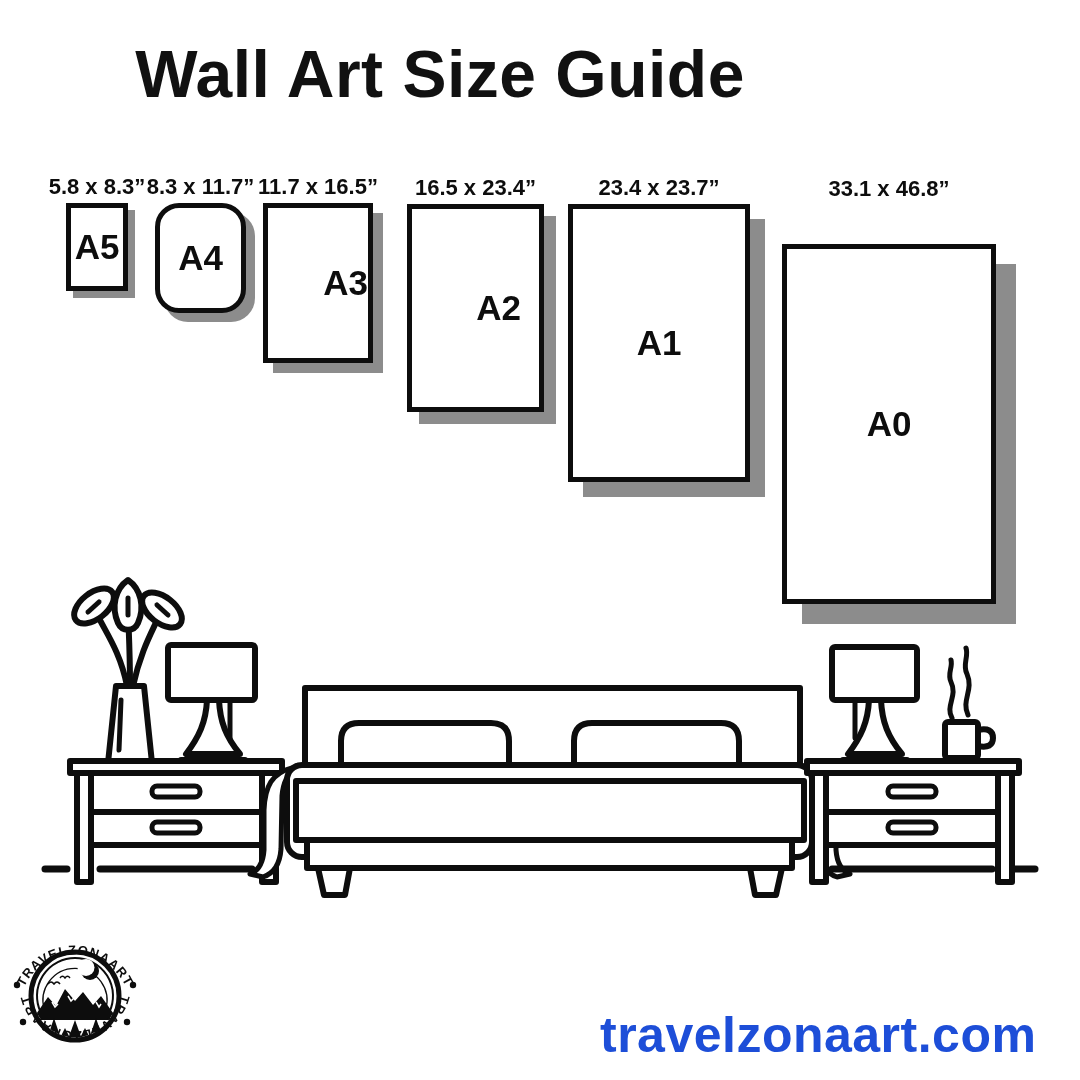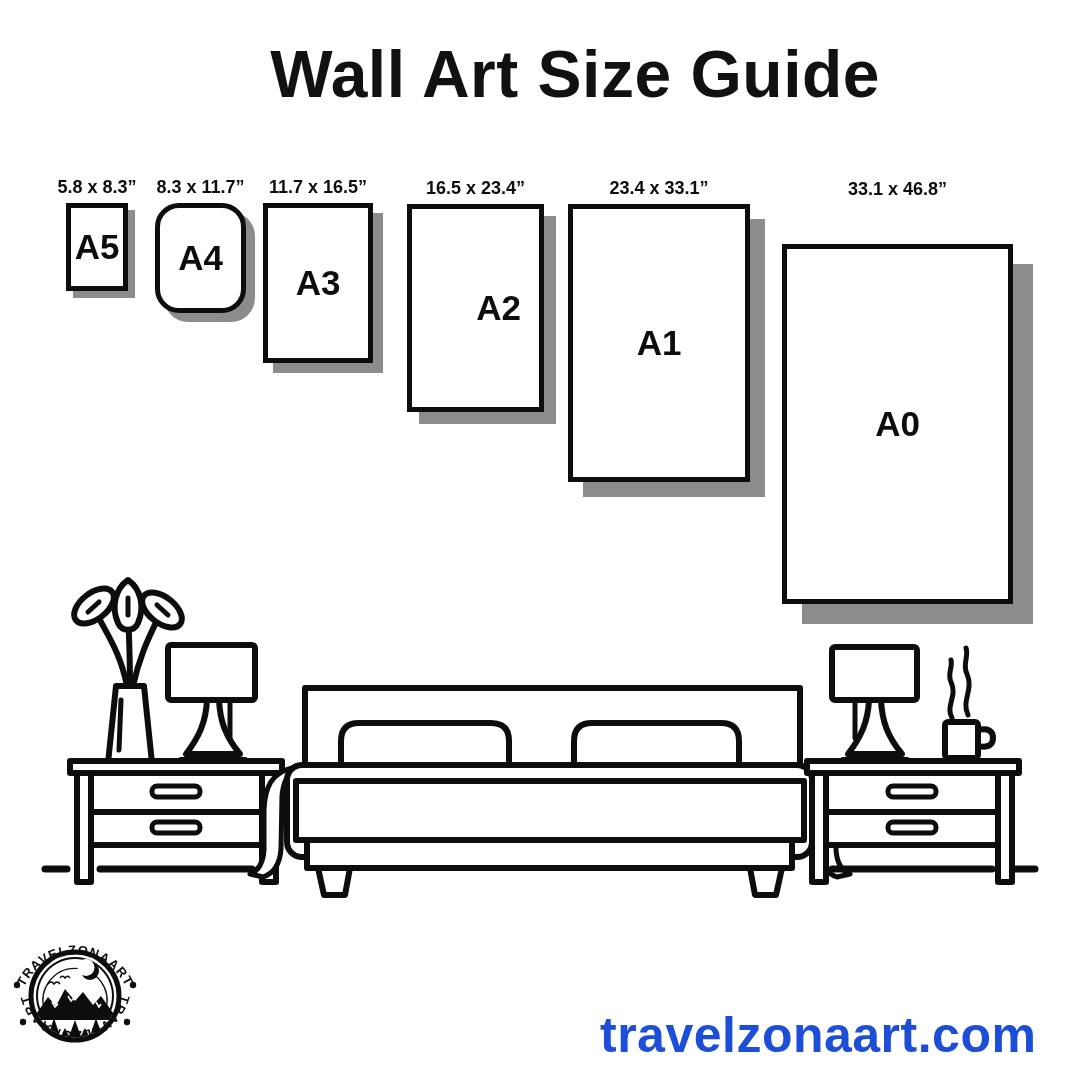--- a/index.html
+++ b/index.html
@@ -2,45 +2,45 @@
 <html><head>
 <meta charset="utf-8">
 <style>
   html,body{margin:0;padding:0;background:#ffffff;}
   .canvas{
     position:relative;width:1080px;height:1080px;background:#ffffff;overflow:hidden;
     font-family:"Liberation Sans","DejaVu Sans",sans-serif;color:#0d0d0d;
   }
   
   .title{
-    position:absolute;top:36px;left:0;width:880px;text-align:right;
+    position:absolute;top:36px;left:0;width:880px;text-align:center;
     font-size:66px;font-weight:bold;letter-spacing:0.5px;color:#111;
   }
   
   .poster{position:absolute;}
   .dims{
     position:absolute;top:-27px;left:-40px;right:-40px;text-align:center;
-    font-size:18px;font-weight:bold;line-height:22px;color:#0d0d0d;white-space:nowrap;
+    font-size:22px;font-weight:bold;line-height:22px;color:#0d0d0d;white-space:nowrap;
   }
   .sheet{
     box-sizing:border-box;width:100%;height:100%;background:#ffffff;
     border:5px solid #0d0d0d;display:flex;align-items:center;justify-content:center;
   }
   .pname{font-size:35px;font-weight:bold;color:#0d0d0d;}
   .p-a5{left:66px;top:203px;width:62px;height:88px;}
   .p-a5 .sheet{box-shadow:7px 7px 0 #8c8c8c;}
   .p-a4{left:155px;top:203px;width:91px;height:110px;}
   .p-a4 .sheet{box-shadow:9px 9px 0 #8c8c8c;border-radius:24px;}
   .p-a3{left:263px;top:203px;width:110px;height:160px;}
-  .p-a3 .sheet{box-shadow:10px 10px 0 #8c8c8c;}
+  .p-a3 .sheet{box-shadow:10px 10px 0 #8c8c8c;justify-content:flex-end;}
   .p-a2{left:407px;top:204px;width:137px;height:208px;}
   .p-a2 .sheet{box-shadow:12px 12px 0 #8c8c8c;padding-left:46px;}
   .p-a1{left:568px;top:204px;width:182px;height:278px;}
   .p-a1 .sheet{box-shadow:15px 15px 0 #8c8c8c;}
-  .p-a0{left:782px;top:205px;width:231px;height:360px;}
+  .p-a0{left:782px;top:205px;width:214px;height:360px;}
   .p-a0 .sheet{box-shadow:20px 20px 0 #8c8c8c;margin-top:39px;}
   
   .scene{position:absolute;left:0;top:570px;width:1080px;height:330px;}
   
   .badge{position:absolute;left:8px;top:926px;width:136px;height:140px;}
   .website{
     position:absolute;left:600px;top:1006px;font-size:50px;font-weight:bold;
     letter-spacing:0.5px;color:#1d4ed8;white-space:nowrap;
   }
 </style>
@@ -69,21 +69,21 @@
       <span class="pname">A3</span>
     </div>
   </div>
   <div class="poster p-a2">
     <div class="dims">16.5 x 23.4”</div>
     <div class="sheet">
       <span class="pname">A2</span>
     </div>
   </div>
   <div class="poster p-a1">
-    <div class="dims">23.4 x 33.1”</div>
+    <div class="dims">23.4 x 23.7”</div>
     <div class="sheet">
       <span class="pname">A1</span>
     </div>
   </div>
   <div class="poster p-a0">
     <div class="dims">33.1 x 46.8”</div>
     <div class="sheet">
       <span class="pname">A0</span>
     </div>
   </div>

